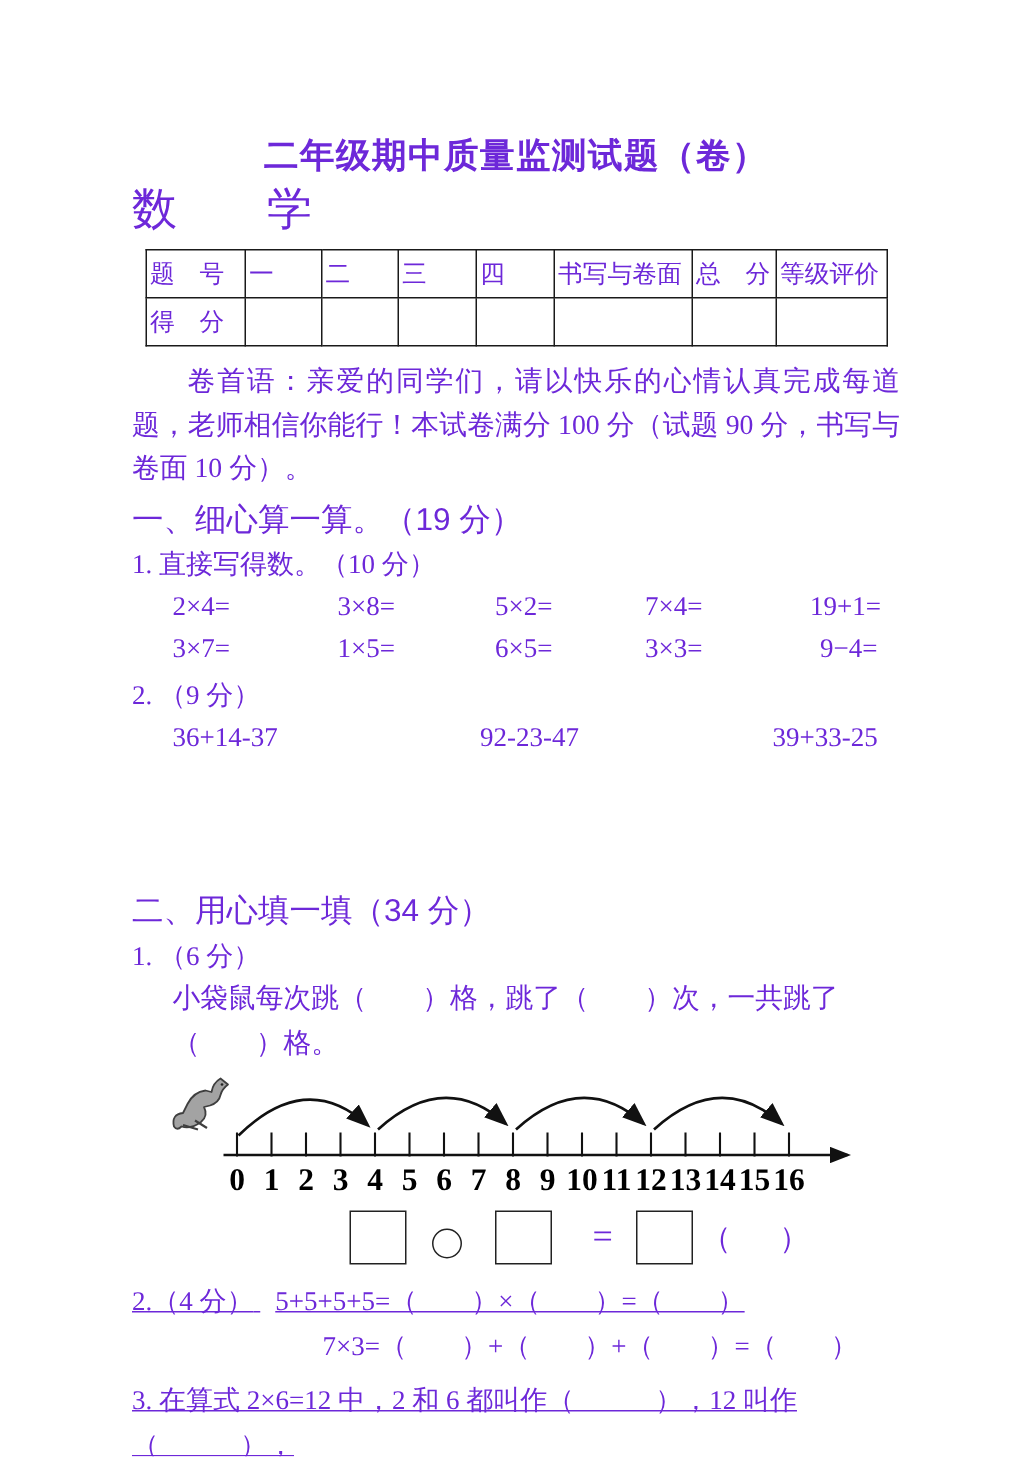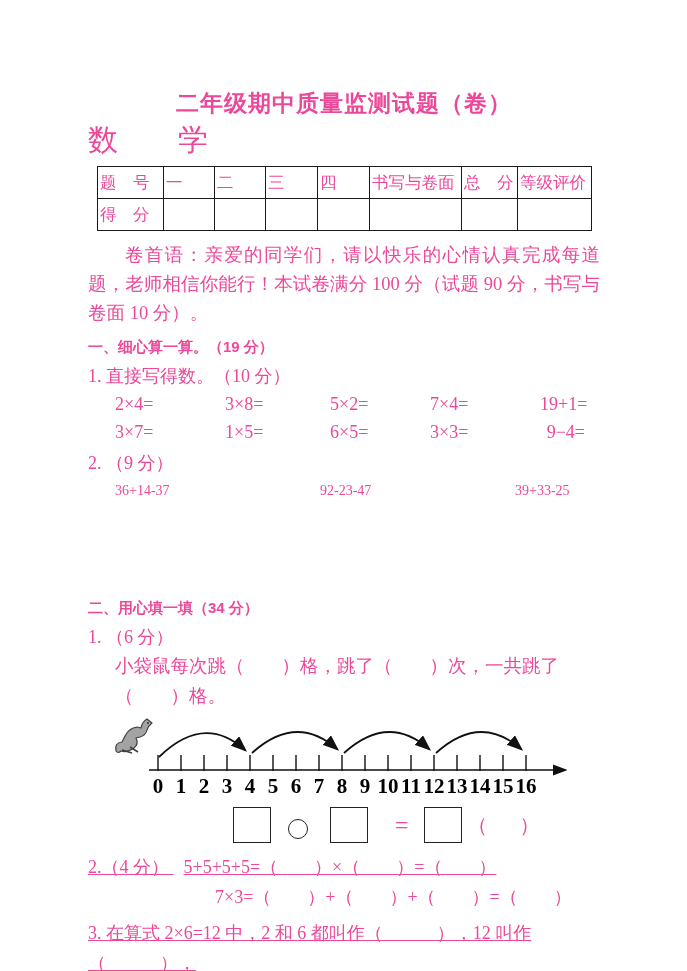--- a/index.html
+++ b/index.html
@@ -1,21 +1,21 @@
 <!DOCTYPE html>
 <html><head>
 <meta charset="utf-8">
 <style>
   * { margin:0; padding:0; box-sizing:border-box; }
   html,body { background:#fff; }
   .page {
     position:relative;
     width:687px; height:971px;
     background:#fff;
-    color:#ec4899;
+    color:#6d28d9;
     padding:88px 87px 0 88px;
     font-family:"Liberation Serif","DejaVu Serif",serif;
     font-size:18px;
     overflow:hidden;
   }
   .title {
     text-align:center;
     font-family:"Liberation Sans","DejaVu Sans",sans-serif;
     font-weight:bold;
     font-size:23px;
@@ -47,38 +47,38 @@
   .preface {
     margin-top:10px;
     width:512px;
     text-indent:2em;
     font-size:18.5px;
     line-height:29px;
     text-align:justify;
   }
   .sec-heading {
     font-family:"Liberation Sans","DejaVu Sans",sans-serif;
-    font-weight:bold;
-    font-size:15px;
+    font-weight:normal;
+    font-size:21px;
     line-height:30px;
     margin-top:4px;
   }
   .q-line { font-size:18px; line-height:28px; }
   .calc-grid {
     display:grid;
     grid-template-columns:110px 105px 100px 110px 1fr;
     padding-left:27px; padding-right:15px;
     line-height:28px; font-size:18px;
   }
   .calc-grid .last { text-align:right; }
   .expr-row {
     display:grid;
     grid-template-columns:205px 195px auto;
     padding-left:27px;
-    line-height:28px; font-size:14px;
+    line-height:28px; font-size:18px;
   }
   .workspace { height:84px; }
   .kanga-sentence { padding-left:27px; font-size:18.5px; line-height:30px; }
   .numberline-wrap { margin-left:25px; margin-top:2px; }
   .box-eq {
     display:flex; align-items:center;
     margin-left:145px; margin-top:2px; height:42px;
   }
   .blank-box {
     width:38px; height:36px;

